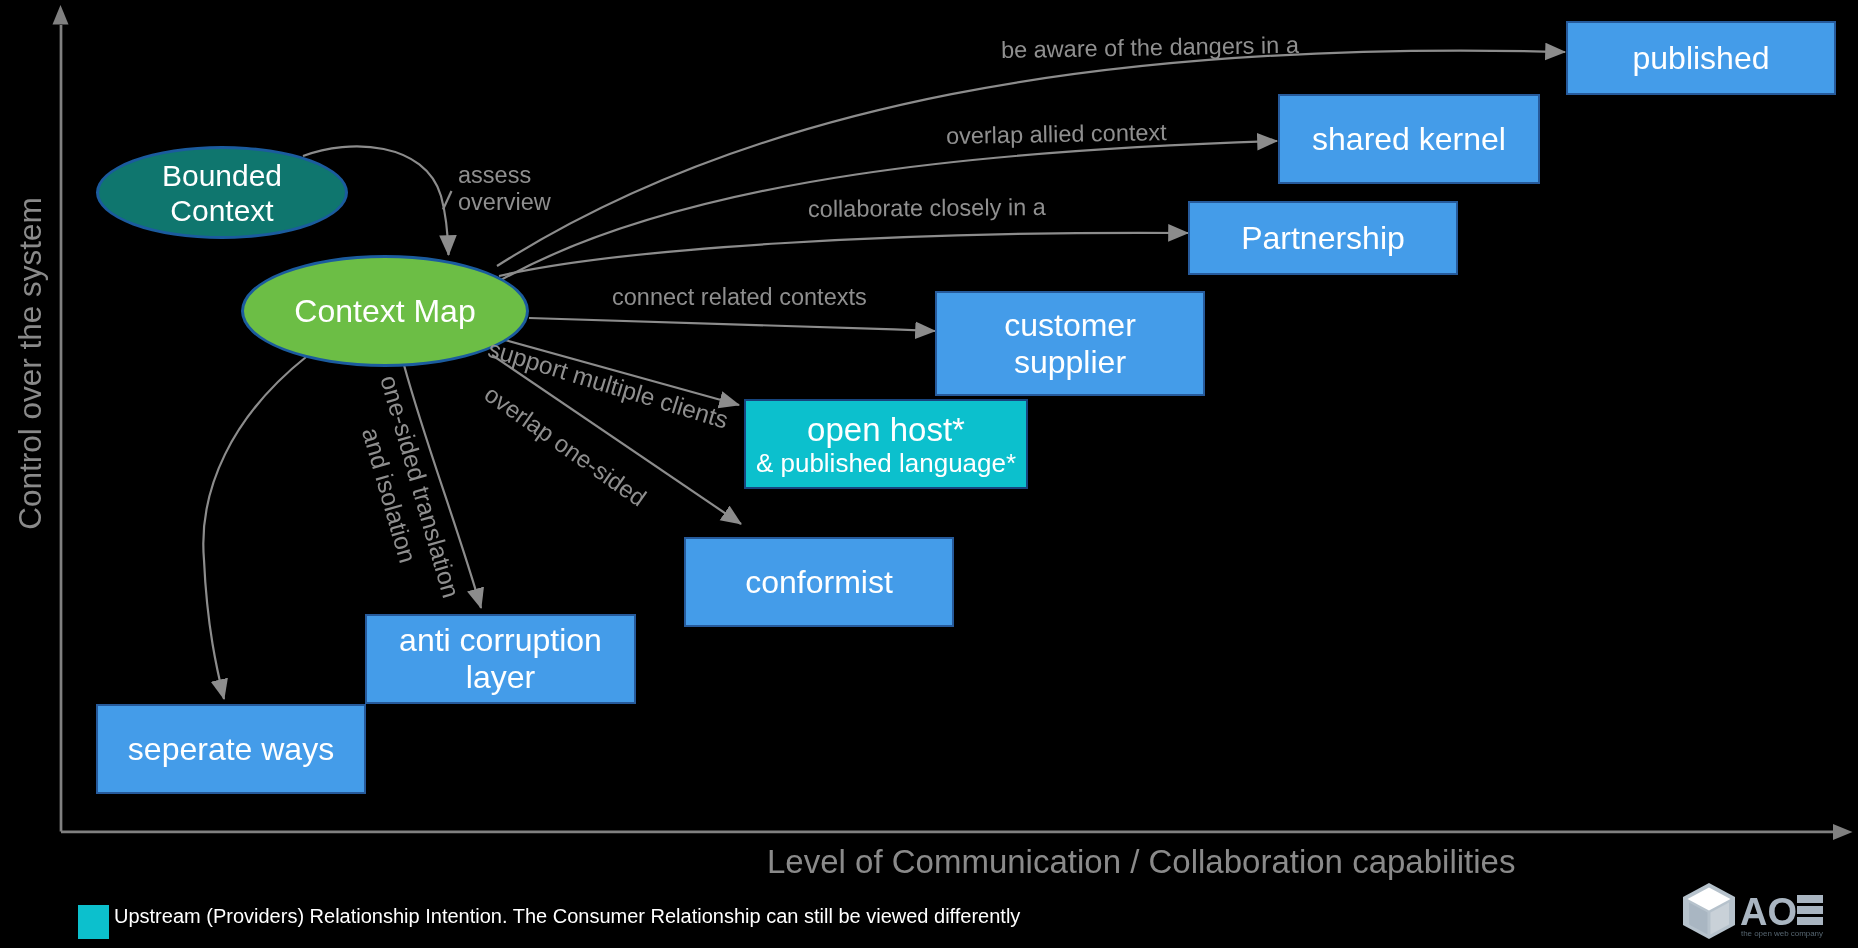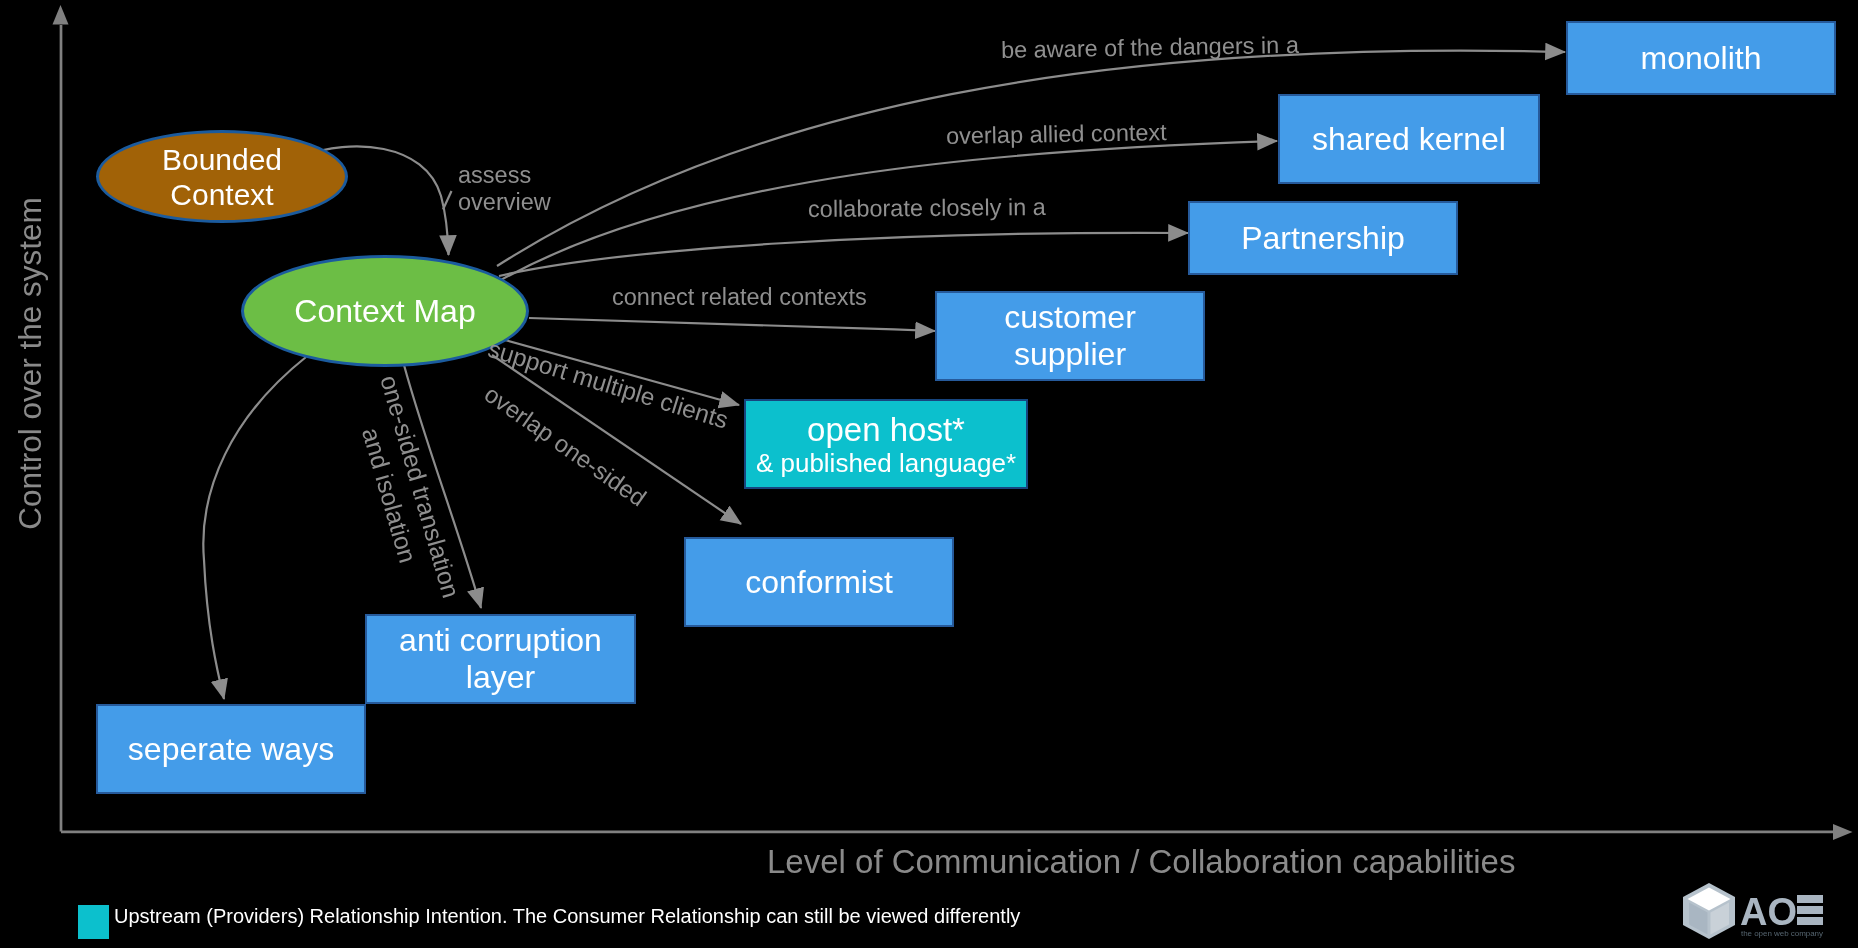--- a/index.html
+++ b/index.html
@@ -44,27 +44,27 @@
 
   <path d="M 505,340 L 739,405" fill="none" stroke="#8c8c8c" stroke-width="2.2" marker-end="url(#ah)"></path>
 
   <path d="M 492,355 L 741,524" fill="none" stroke="#8c8c8c" stroke-width="2.2" marker-end="url(#ah)"></path>
 
   <path d="M 404,365 C 426,445 458,528 481,608" fill="none" stroke="#8c8c8c" stroke-width="2.2" marker-end="url(#ah)"></path>
 
   <path d="M 306,357 C 232,416 198,490 204,560 C 207,627 217,670 224,699" fill="none" stroke="#8c8c8c" stroke-width="2.2" marker-end="url(#ah)"></path>
 </svg>
 
-<div class="ell" style="left:96px;top:130px;width:252px;height:93px;background:#a16207;border:3px solid #1b5b9e;font-size:30px;line-height:35px;">Bounded<br>Context</div>
+<div class="ell" style="left:96px;top:146px;width:252px;height:93px;background:#0f766e;border:3px solid #1b5b9e;font-size:30px;line-height:35px;">Bounded<br>Context</div>
 <div class="ell" style="left:241px;top:255px;width:288px;height:112px;background:#6cbe45;border:3px solid #1b5b9e;font-size:32px;">Context Map</div>
 
-<div class="box" style="left:1566px;top:21px;width:270px;height:74px;">monolith</div>
+<div class="box" style="left:1566px;top:21px;width:270px;height:74px;">published</div>
 <div class="box" style="left:1278px;top:94px;width:262px;height:90px;">shared kernel</div>
 <div class="box" style="left:1188px;top:201px;width:270px;height:74px;">Partnership</div>
-<div class="box" style="left:935px;top:291px;width:270px;height:90px;">customer<br>supplier</div>
+<div class="box" style="left:935px;top:291px;width:270px;height:105px;">customer<br>supplier</div>
 <div class="box" style="left:744px;top:399px;width:284px;height:90px;background:#0cc0cd;border-color:#17457f;">
   <div style="font-size:33px;line-height:37px;">open host*</div>
   <div style="font-size:26px;line-height:30px;">&amp; published language*</div>
 </div>
 <div class="box" style="left:684px;top:537px;width:270px;height:90px;">conformist</div>
 <div class="box" style="left:365px;top:614px;width:271px;height:90px;">anti corruption<br>layer</div>
 <div class="box" style="left:96px;top:704px;width:270px;height:90px;">seperate ways</div>
 
 <div class="lab" style="left:458px;top:162px;">assess<br>overview</div>
 <div class="lab" style="left:1001px;top:37px;transform:rotate(-1deg);transform-origin:left center;">be aware of the dangers in a</div>

